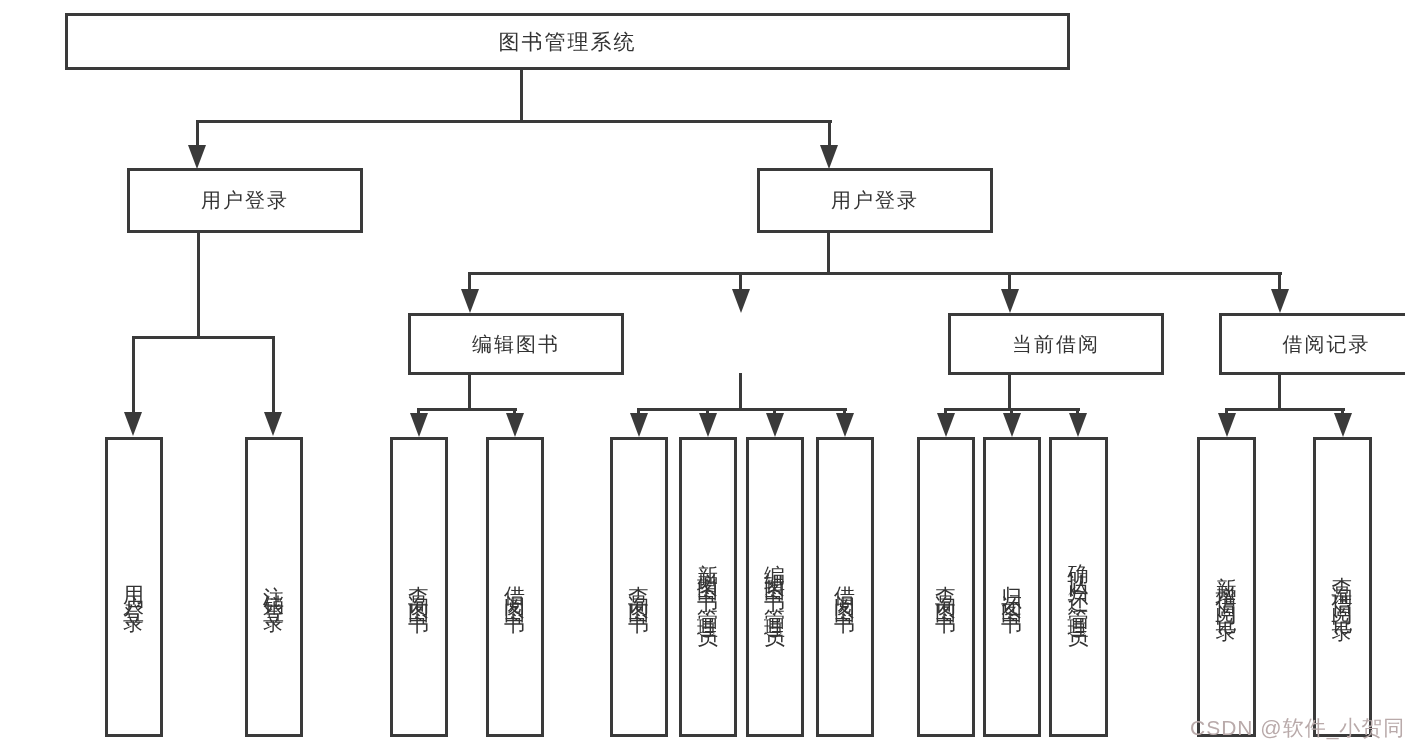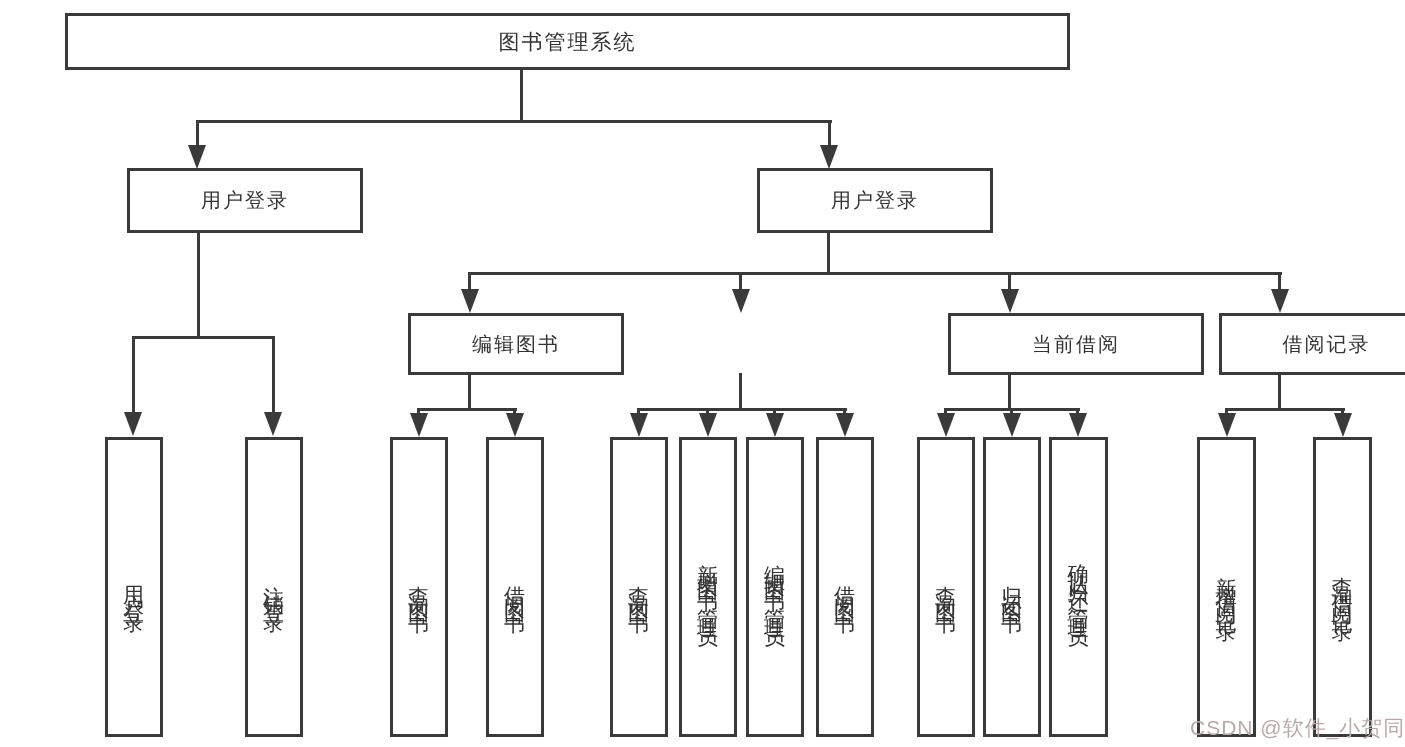--- a/index.html
+++ b/index.html
@@ -51,21 +51,21 @@
 
   <div class="node h" style="left:711px;top:168px;width:236px;height:65px;">
     <span>用户登录</span>
   </div>
 
   <div class="node h" style="left:362px;top:313px;width:216px;height:62px;">
     <span>编辑图书</span>
   </div>
 
 
-  <div class="node h" style="left:902px;top:313px;width:256px;height:62px;">
+  <div class="node h" style="left:902px;top:313px;width:216px;height:62px;">
     <span>当前借阅</span>
   </div>
 
   <div class="node h" style="left:1173px;top:313px;width:215px;height:62px;">
     <span>借阅记录</span>
   </div>
 
   <div class="node" style="left:105px;top:437px;width:58px;height:300px;">
     <span class="vtext">用户登录</span>
   </div>

